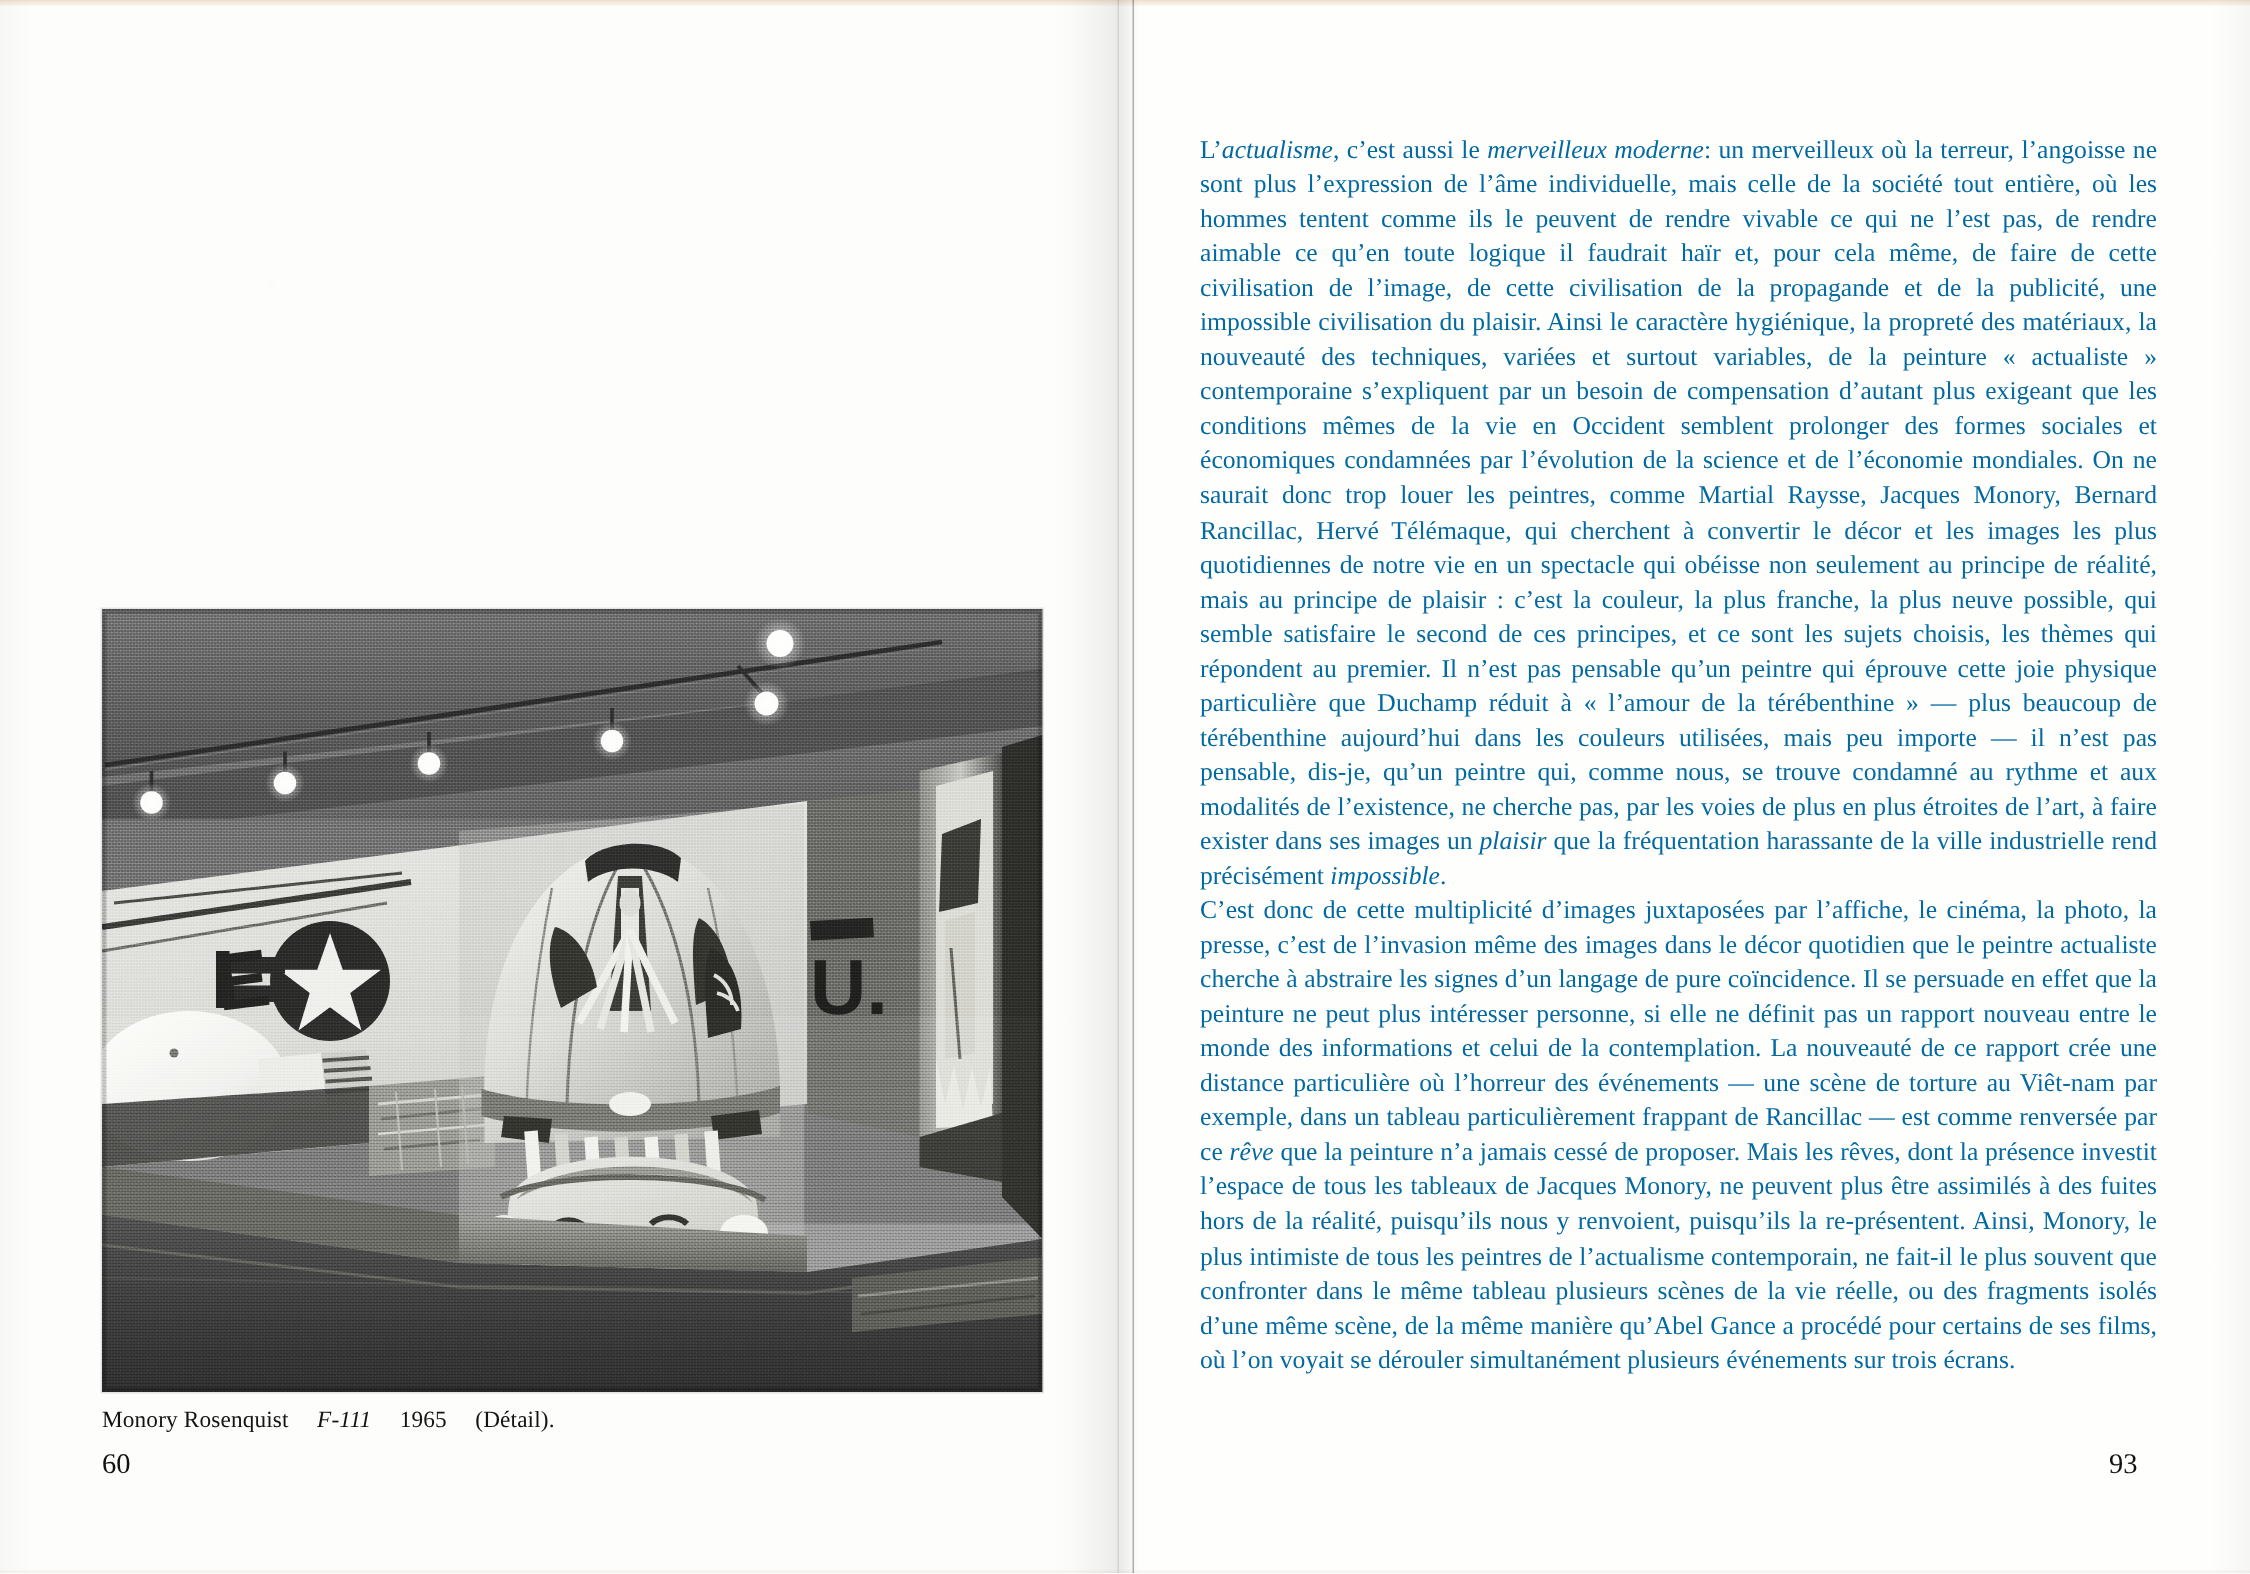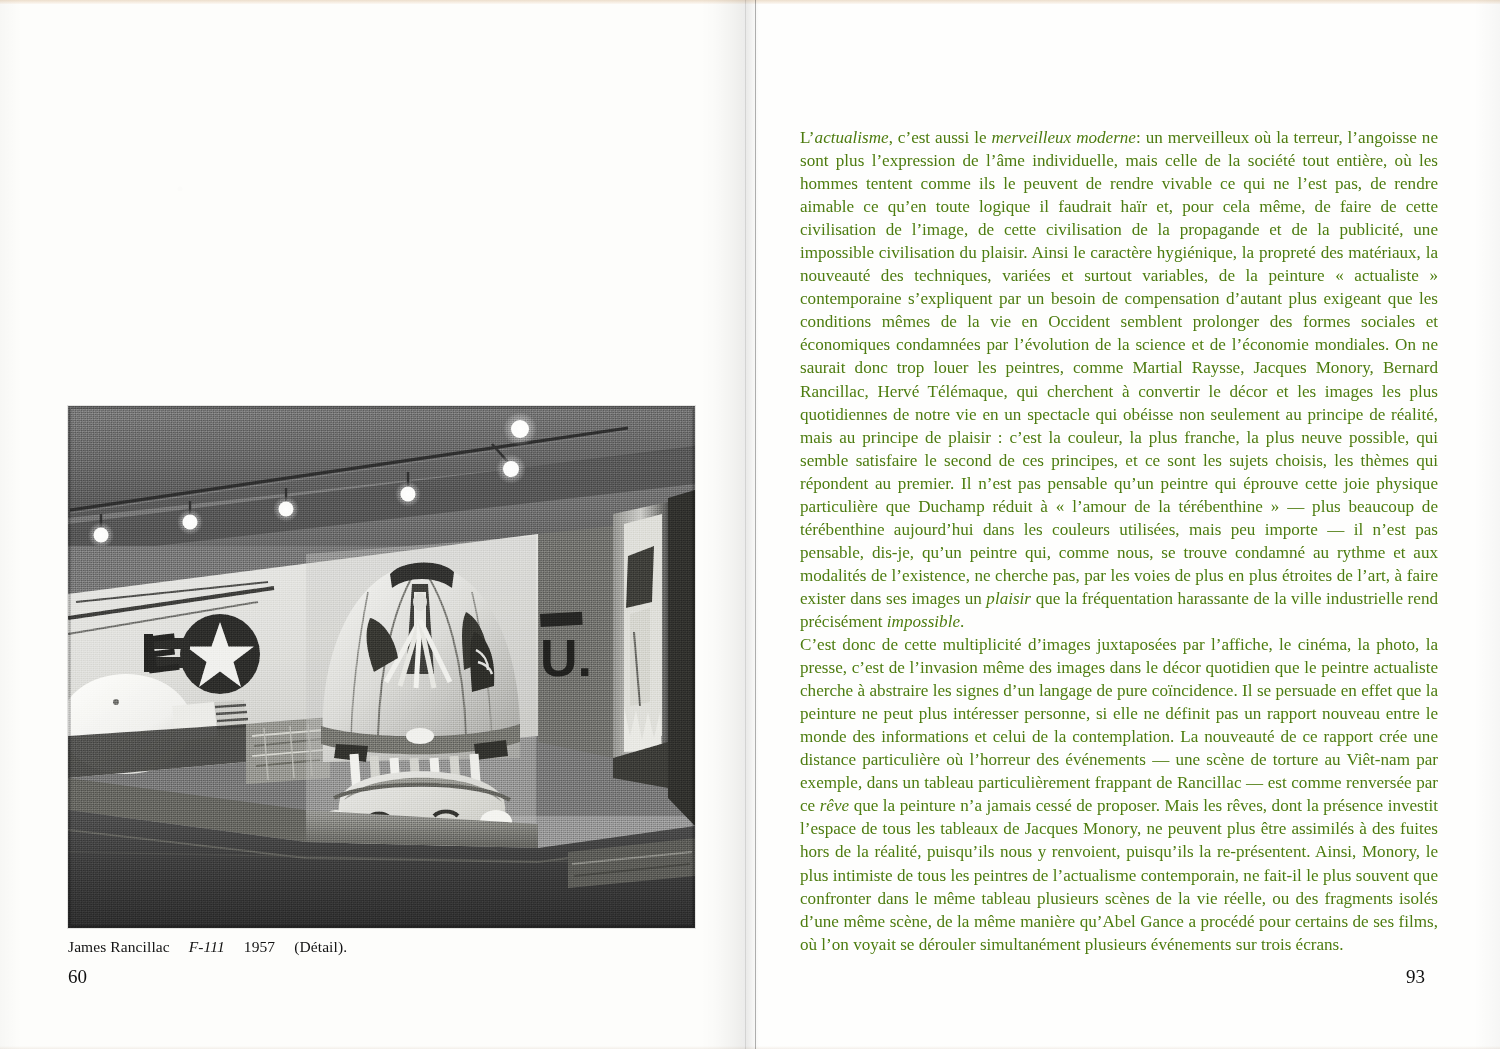--- a/index.html
+++ b/index.html
@@ -153,25 +153,24 @@
   .folio-right { left: 1406px; top: 966px; font-family: Liberation Serif, serif; }
 
   
   .textcol {
     position: absolute;
     left: 800px;
     top: 88px;
     width: 638px;
     font-size: 17.1px;
     line-height: 23.05px;
-    color: #4d7c0f;
+    color: #0369a1;
     text-align: justify;
     text-justify: inter-word;
     hyphens: manual;
-    margin-top: 38px;
   }
   .textcol p { margin: 0; }
   .textcol i { font-style: italic; }
 
   
   .edge-vignette-right {
     position: absolute;
     right: 0; top: 0; bottom: 0;
     width: 26px;
     background: linear-gradient(to left, rgba(0,0,0,.030), rgba(0,0,0,0));
@@ -435,25 +434,25 @@
         <path d="M506,470 L622,458" stroke="#444440" stroke-width="2"></path>
       </g>
 
       <rect x="0" y="0" width="627" height="522" fill="none" stroke="rgba(0,0,0,0.22)" stroke-width="6"></rect>
     </svg>
     <div class="plate-halftone"></div>
     <div class="plate-grain"></div>
   </div>
 
   <div class="caption">
-    <span>James Rancillac</span>
+    <span>Monory Rosenquist</span>
     <span class="sp"></span>
     <span class="ital">F-111</span>
     <span class="sp"></span>
-    <span>1957</span>
+    <span>1965</span>
     <span class="sp"></span>
     <span>(Détail).</span>
   </div>
 
   <div class="folio folio-left">60</div>
 
   <div class="textcol">
     <p><span>L’</span><i>actualisme</i><span>, c’est aussi le </span><i>merveilleux moderne</i><span>: un merveilleux où la terreur, l’angoisse ne sont plus l’expression de l’âme individuelle, mais celle de la société tout entière, où les hommes tentent comme ils le peuvent de rendre vivable ce qui ne l’est pas, de rendre aimable ce qu’en toute logique il faudrait haïr et, pour cela même, de faire de cette civilisation de l’image, de cette civilisation de la propagande et de la publicité, une impossible civilisation du plaisir. Ainsi le caractère hygiénique, la propreté des matériaux, la nouveauté des techniques, variées et surtout variables, de la peinture « actualiste » contemporaine s’expliquent par un besoin de compensation d’autant plus exigeant que les conditions mêmes de la vie en Occident semblent prolonger des formes sociales et économiques condamnées par l’évolution de la science et de l’économie mondiales. On ne saurait donc trop louer les peintres, comme Martial Raysse, Jacques Monory, Bernard Rancillac, Hervé Télémaque, qui cherchent à convertir le décor et les images les plus quotidiennes de notre vie en un spectacle qui obéisse non seulement au principe de réalité, mais au principe de plaisir : c’est la couleur, la plus franche, la plus neuve possible, qui semble satisfaire le second de ces principes, et ce sont les sujets choisis, les thèmes qui répondent au premier. Il n’est pas pensable qu’un peintre qui éprouve cette joie physique particulière que Duchamp réduit à « l’amour de la térébenthine » — plus beaucoup de térébenthine aujourd’hui dans les couleurs utilisées, mais peu importe — il n’est pas pensable, dis-je, qu’un peintre qui, comme nous, se trouve condamné au rythme et aux modalités de l’existence, ne cherche pas, par les voies de plus en plus étroites de l’art, à faire exister dans ses images un </span><i>plaisir</i><span> que la fréquentation harassante de la ville industrielle rend précisément </span><i>impossible</i><span>.</span></p>
     <p><span>C’est donc de cette multiplicité d’images juxtaposées par l’affiche, le cinéma, la photo, la presse, c’est de l’invasion même des images dans le décor quotidien que le peintre actualiste cherche à abstraire les signes d’un langage de pure coïncidence. Il se persuade en effet que la peinture ne peut plus intéresser personne, si elle ne définit pas un rapport nouveau entre le monde des informations et celui de la contemplation. La nouveauté de ce rapport crée une distance particulière où l’horreur des événements — une scène de torture au Viêt-nam par exemple, dans un tableau particulièrement frappant de Rancillac — est comme renversée par ce </span><i>rêve</i><span> que la peinture n’a jamais cessé de proposer. Mais les rêves, dont la présence investit l’espace de tous les tableaux de Jacques Monory, ne peuvent plus être assimilés à des fuites hors de la réalité, puisqu’ils nous y renvoient, puisqu’ils la re-présentent. Ainsi, Monory, le plus intimiste de tous les peintres de l’actualisme contemporain, ne fait-il le plus souvent que confronter dans le même tableau plusieurs scènes de la vie réelle, ou des fragments isolés d’une même scène, de la même manière qu’Abel Gance a procédé pour certains de ses films, où l’on voyait se dérouler simultanément plusieurs événements sur trois écrans.</span></p>
   </div>

